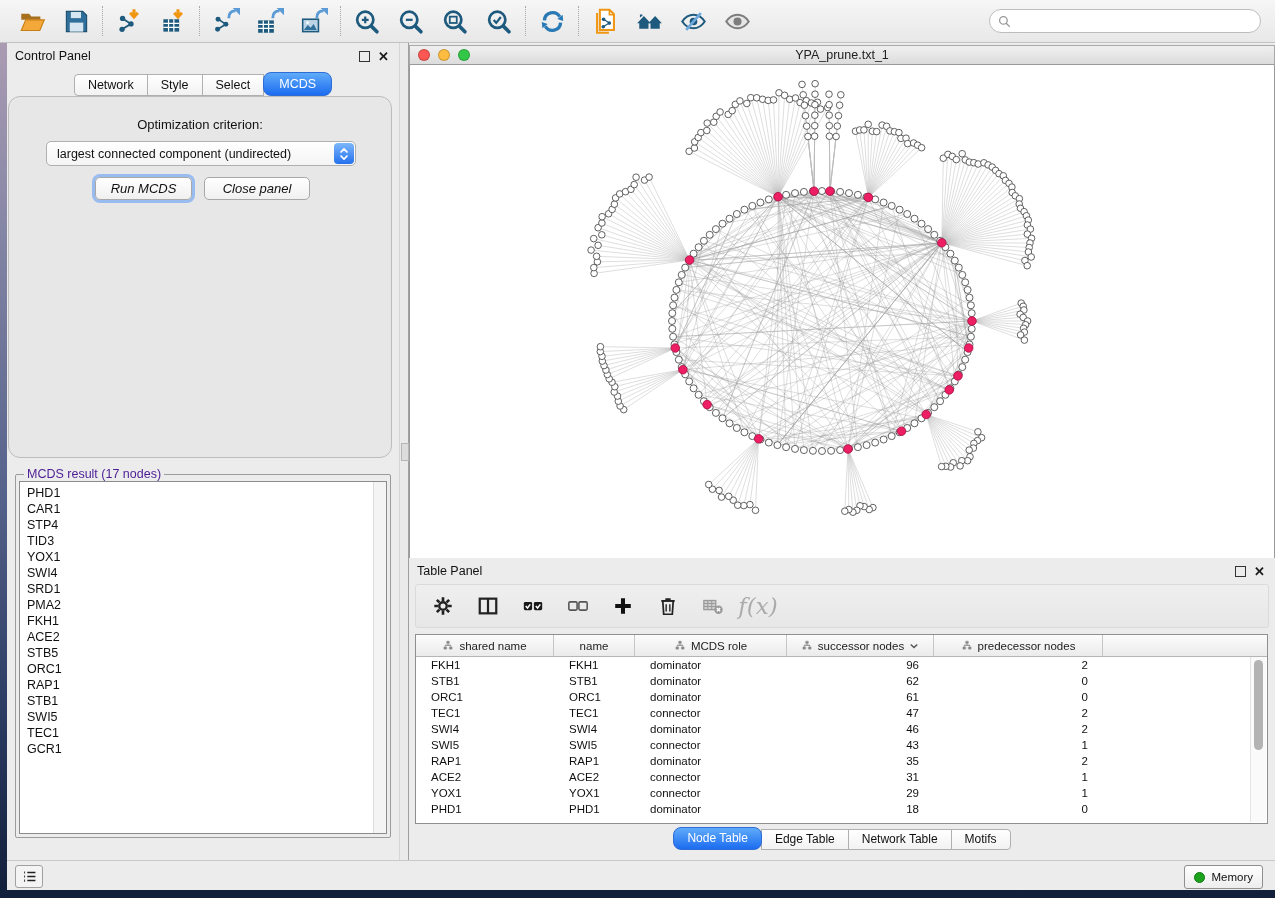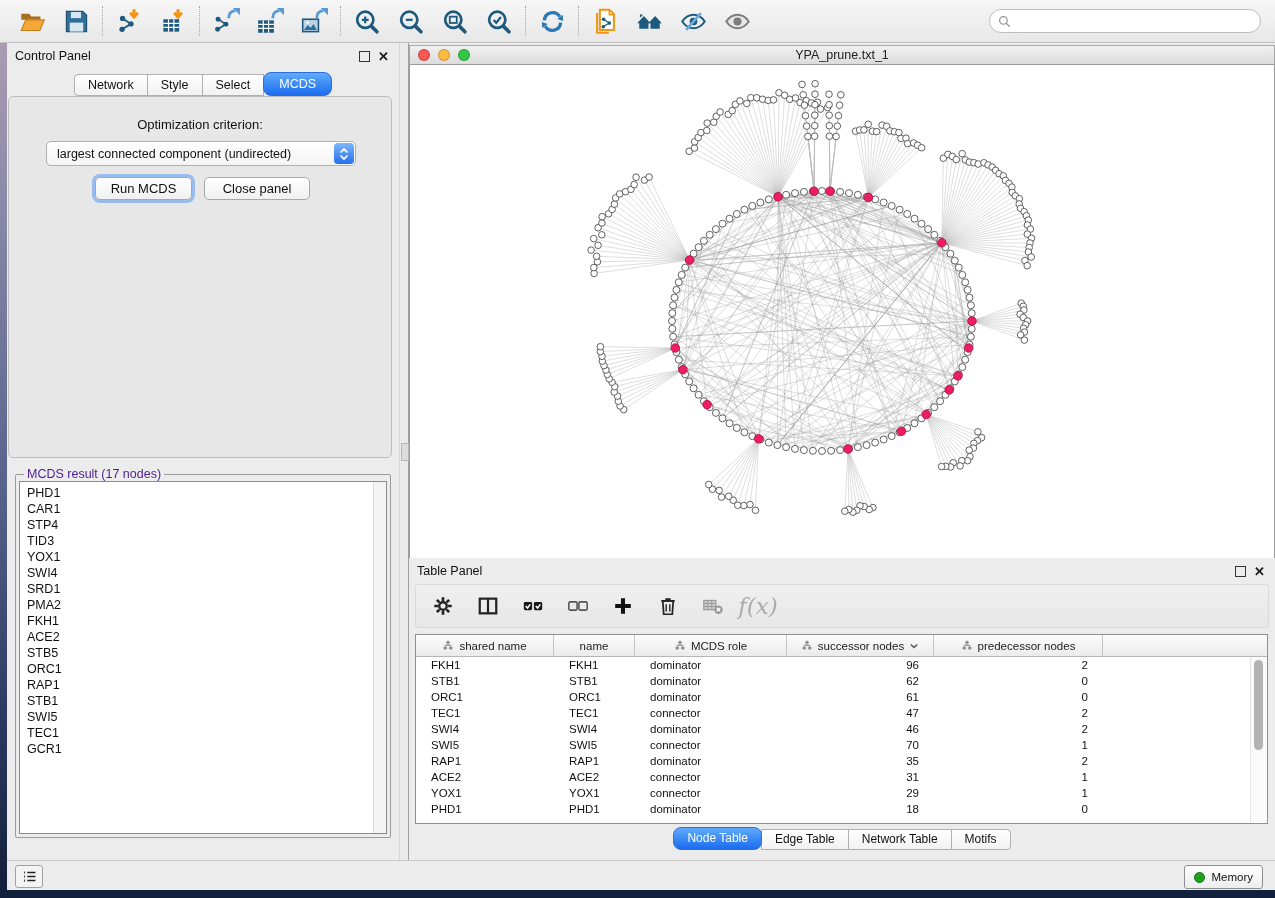--- a/index.html
+++ b/index.html
@@ -31,29 +31,29 @@
   .close-x{font-size:13px;font-weight:bold;color:#1a1a1a;line-height:9px;}
   .cp-tabs{position:absolute;left:0;top:30px;width:100%;display:flex;justify-content:center;}
   .tabseg{display:flex;align-items:center;}
   .tabseg .tab{height:20px;line-height:20px;padding:0 13px;font-size:12.5px;color:#111;
     background:linear-gradient(#ffffff,#f2f2f2);border:1px solid #b0b0b0;margin-left:-1px;}
   .tabseg .tab:first-child{border-top-left-radius:4px;border-bottom-left-radius:4px;margin-left:0;}
   .tabseg .tab:last-child{border-top-right-radius:4px;border-bottom-right-radius:4px;}
   .tabseg .tab.active{background:linear-gradient(#5fabfa,#1c6cf0);color:#fff;border:1px solid #2e6cd6;
     border-radius:8px;position:relative;z-index:2;padding:0 15px;height:22px;line-height:22px;margin-top:-1px;}
   .tab-pane{position:absolute;left:1px;top:53px;width:384px;height:362px;background:#e7e7e7;
-    border:1px solid #bdbdbd;border-radius:5px;box-sizing:border-box;}
+    border:1px solid #bdbdbd;border-radius:12px;box-sizing:border-box;}
   .opt-label{position:absolute;left:0;top:20px;width:100%;text-align:center;font-size:13px;color:#111;}
   .dropdown{position:absolute;left:37px;top:44px;width:310px;height:25px;background:linear-gradient(#ffffff,#f4f4f4);
     border:1px solid #b0b0b0;border-radius:5px;box-sizing:border-box;display:flex;align-items:center;}
   .dropdown .dval{flex:1;font-size:12.5px;color:#111;padding-left:10px;white-space:nowrap;overflow:hidden;}
   .dropdown .stepper{width:20px;height:21px;margin-right:1px;border-radius:4px;
     background:linear-gradient(#7db7fc,#2470ee);display:flex;align-items:center;justify-content:center;}
   .btn{height:23px;background:linear-gradient(#ffffff,#f0f0f0);border:1px solid #a8a8a8;border-radius:5px;
-    font-size:13px;color:#111;display:inline-flex;align-items:center;justify-content:center;box-sizing:border-box;}
+    font-size:13px;color:#111;display:inline-flex;align-items:center;justify-content:center;box-sizing:border-box;font-style:italic;}
   .run-btn{position:absolute;left:86px;top:80px;width:97px;box-shadow:0 0 0 3px rgba(110,165,245,.65);}
   .closep-btn{position:absolute;left:195px;top:80px;width:106px;}
   fieldset.mcds{position:absolute;left:8px;top:424px;width:376px;height:371px;margin:0;padding:0;
     border:1px solid #9b9b9b;border-radius:2px;box-sizing:border-box;background:transparent;}
   fieldset.mcds legend{font-size:12.5px;color:#4c1d95;margin-left:8px;padding:0 3px;}
   .mcds-list{position:absolute;left:3px;right:3px;top:0px;bottom:3px;background:#fff;border:1px solid #8c8c8c;overflow:hidden;}
   .mcds-scroll{position:absolute;right:0;top:0;bottom:0;width:12px;background:#f4f4f4;border-left:1px solid #dcdcdc;}
   .mcds-item{font-size:12.5px;line-height:16px;padding-left:7px;color:#111;}
   .mcds-items{padding-top:3px;}
   
@@ -1275,21 +1275,21 @@
             <div class="td">SWI4</div>
             <div class="td">dominator</div>
             <div class="td num">46</div>
             <div class="td num">2</div>
             <div class="td"></div>
           </div>
           <div class="trow">
             <div class="td">SWI5</div>
             <div class="td">SWI5</div>
             <div class="td">connector</div>
-            <div class="td num">70</div>
+            <div class="td num">43</div>
             <div class="td num">1</div>
             <div class="td"></div>
           </div>
           <div class="trow">
             <div class="td">RAP1</div>
             <div class="td">RAP1</div>
             <div class="td">dominator</div>
             <div class="td num">35</div>
             <div class="td num">2</div>
             <div class="td"></div>

